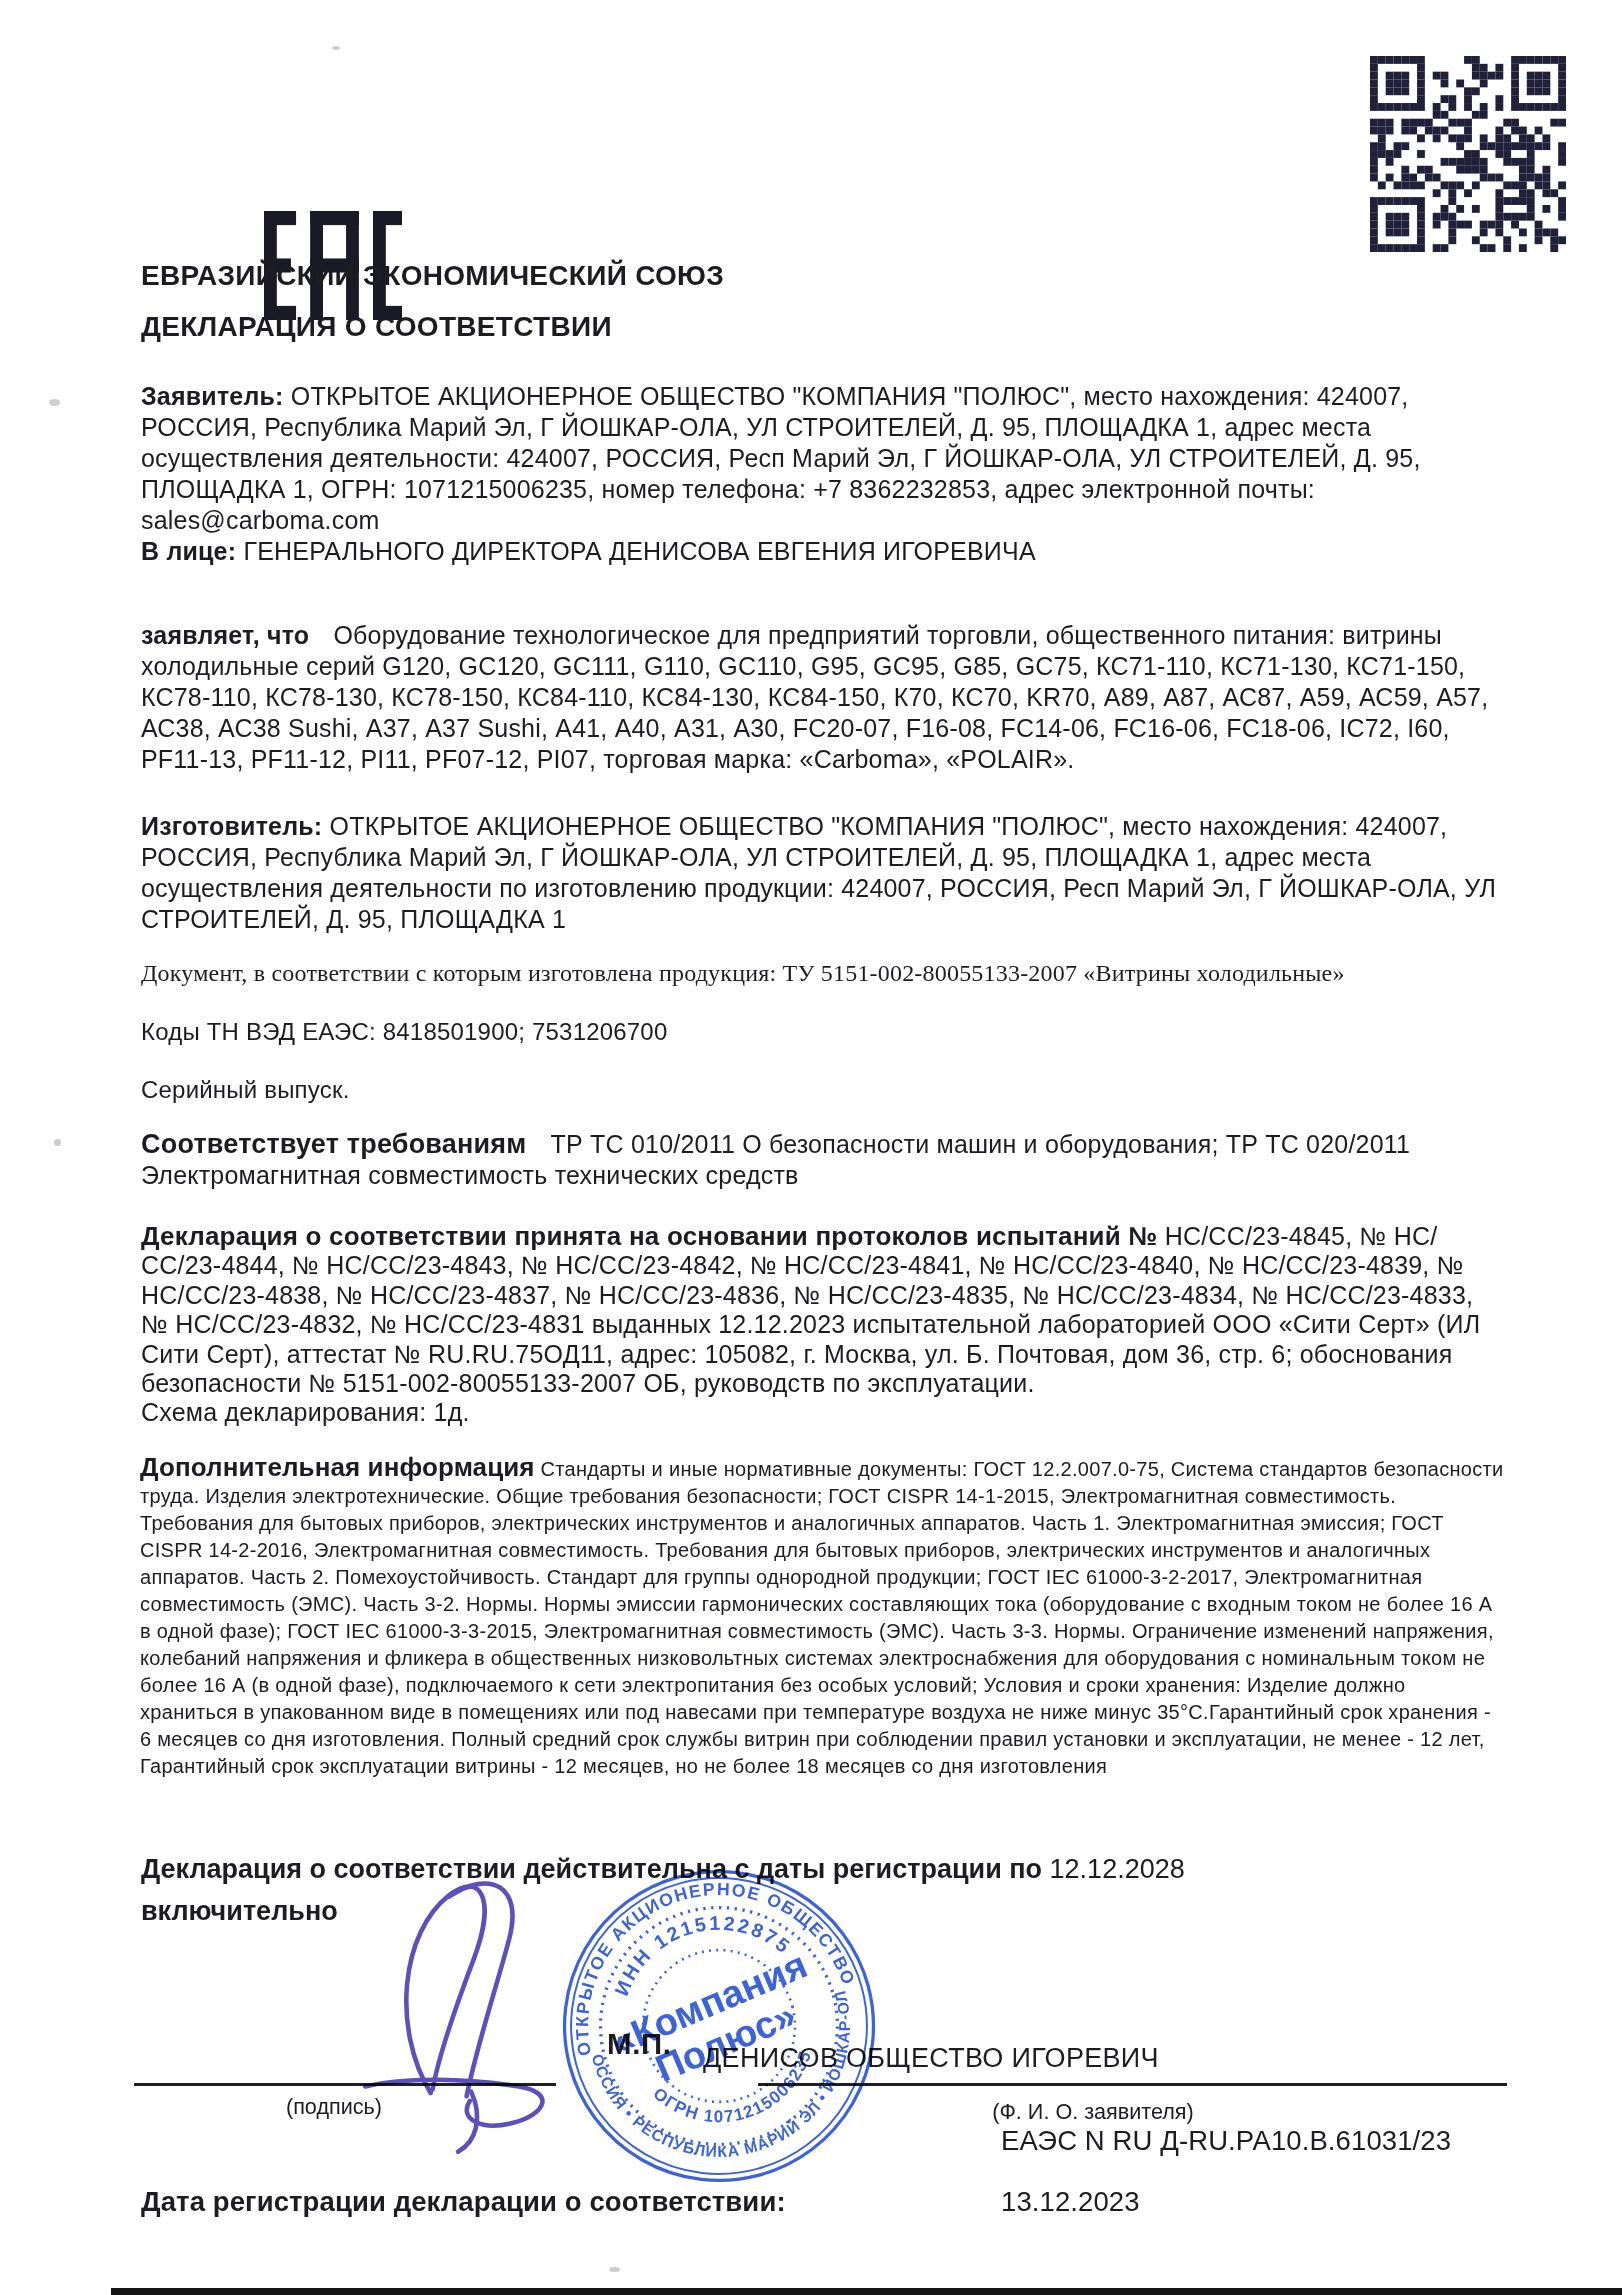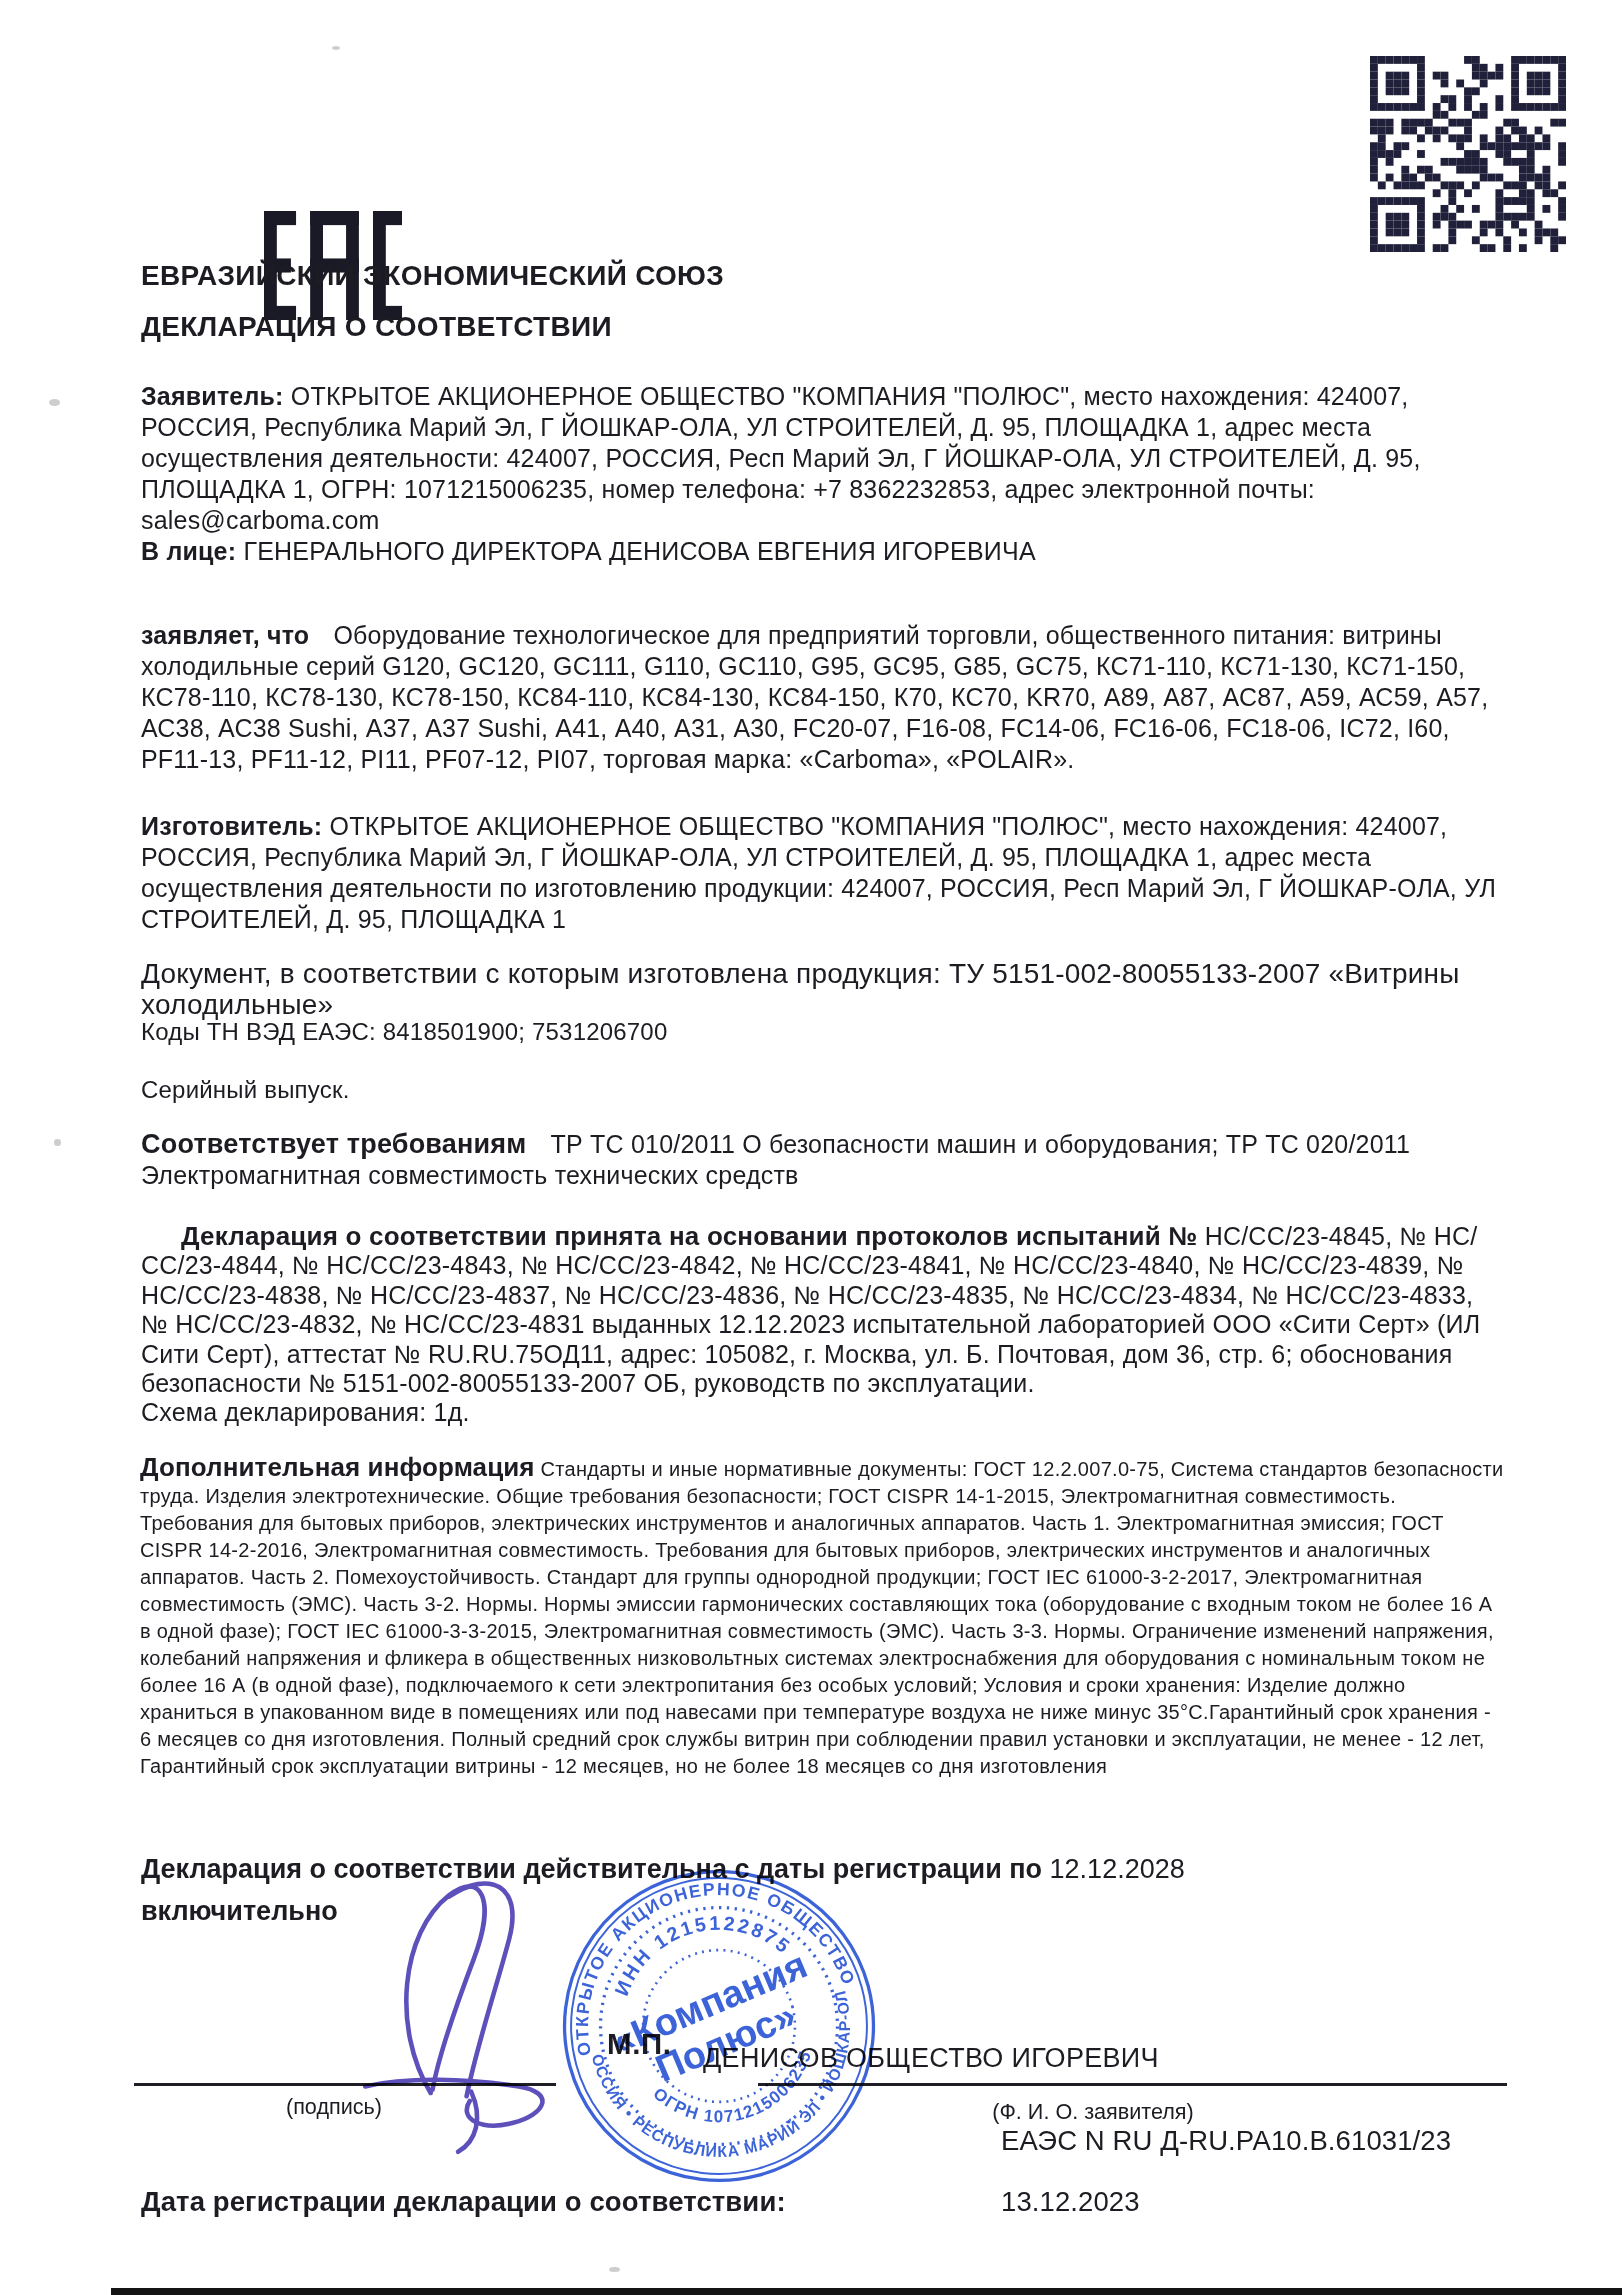--- a/index.html
+++ b/index.html
@@ -377,33 +377,33 @@
   <div class="abs para" style="top:620px;">
     <b class="lbl-gap">заявляет, что</b>
     <span>Оборудование технологическое для предприятий торговли, общественного питания: витрины холодильные серий G120, GC120, GC111, G110, GC110, G95, GC95, G85, GC75, КС71-110, КС71-130, КС71-150, КС78-110, КС78-130, КС78-150, КС84-110, КС84-130, КС84-150, К70, КС70, KR70, А89, А87, АС87, А59, АС59, А57, АС38, АС38 Sushi, А37, А37 Sushi, А41, А40, А31, А30, FC20-07, F16-08, FC14-06, FC16-06, FC18-06, IC72, I60, PF11-13, PF11-12, PI11, PF07-12, PI07, торговая марка: «Carboma», «POLAIR».</span>
   </div>
 
   <div class="abs para" style="top:811px;">
     <b>Изготовитель:</b>
     <span>ОТКРЫТОЕ АКЦИОНЕРНОЕ ОБЩЕСТВО "КОМПАНИЯ "ПОЛЮС", место нахождения: 424007, РОССИЯ, Республика Марий Эл, Г ЙОШКАР-ОЛА, УЛ СТРОИТЕЛЕЙ, Д. 95, ПЛОЩАДКА 1, адрес места осуществления деятельности по изготовлению продукции: 424007, РОССИЯ, Респ Марий Эл, Г ЙОШКАР-ОЛА, УЛ СТРОИТЕЛЕЙ, Д. 95, ПЛОЩАДКА 1</span>
   </div>
 
-  <div class="abs para" style="top:958px;font-size:28px;">Документ, в соответствии с которым изготовлена продукция: ТУ 5151-002-80055133-2007 «Витрины холодильные»</div>
+  <div class="abs para" style="top:958px;font-size:24px;font-family:Liberation Serif, serif;">Документ, в соответствии с которым изготовлена продукция: ТУ 5151-002-80055133-2007 «Витрины холодильные»</div>
 
   <div class="abs para" style="top:1016px;font-size:24px;">Коды ТН ВЭД ЕАЭС: 8418501900; 7531206700</div>
 
   <div class="abs para" style="top:1074px;font-size:24px;">Серийный выпуск.</div>
 
   <div class="abs para" style="top:1129px;">
     <b class="lbl-gap" style="font-size:27px;">Соответствует требованиям</b>
     <span>ТР ТС 010/2011 О безопасности машин и оборудования; ТР ТС 020/2011 Электромагнитная совместимость технических средств</span>
   </div>
 
   <div class="abs para basis" style="top:1222px;">
-    <b style="font-size:26px;margin-left:40px;">Декларация о соответствии принята на основании протоколов испытаний №</b>
+    <b style="font-size:26px;">Декларация о соответствии принята на основании протоколов испытаний №</b>
     <span>НС/СС/23-4845, № НС/СС/23-4844, № НС/СС/23-4843, № НС/СС/23-4842, № НС/СС/23-4841, № НС/СС/23-4840, № НС/СС/23-4839, № НС/СС/23-4838, № НС/СС/23-4837, № НС/СС/23-4836, № НС/СС/23-4835, № НС/СС/23-4834, № НС/СС/23-4833, № НС/СС/23-4832, № НС/СС/23-4831 выданных 12.12.2023 испытательной лабораторией ООО «Сити Серт» (ИЛ Сити Серт), аттестат № RU.RU.75ОД11, адрес: 105082, г. Москва, ул. Б. Почтовая, дом 36, стр. 6; обоснования безопасности № 5151-002-80055133-2007 ОБ, руководств по эксплуатации.</span>
     <div>Схема декларирования: 1д.</div>
   </div>
 
   <div class="abs small-para" style="top:1454px;">
     <b>Дополнительная информация</b>
     <span>Стандарты и иные нормативные документы: ГОСТ 12.2.007.0-75, Система стандартов безопасности труда. Изделия электротехнические. Общие требования безопасности; ГОСТ CISPR 14-1-2015, Электромагнитная совместимость. Требования для бытовых приборов, электрических инструментов и аналогичных аппаратов. Часть 1. Электромагнитная эмиссия; ГОСТ CISPR 14-2-2016, Электромагнитная совместимость. Требования для бытовых приборов, электрических инструментов и аналогичных аппаратов. Часть 2. Помехоустойчивость. Стандарт для группы однородной продукции; ГОСТ IEC 61000-3-2-2017, Электромагнитная совместимость (ЭМС). Часть 3-2. Нормы. Нормы эмиссии гармонических составляющих тока (оборудование с входным током не более 16 А в одной фазе); ГОСТ IEC 61000-3-3-2015, Электромагнитная совместимость (ЭМС). Часть 3-3. Нормы. Ограничение изменений напряжения, колебаний напряжения и фликера в общественных низковольтных системах электроснабжения для оборудования с номинальным током не более 16 А (в одной фазе), подключаемого к сети электропитания без особых условий; Условия и сроки хранения: Изделие должно храниться в упакованном виде в помещениях или под навесами при температуре воздуха не ниже минус 35°С.Гарантийный срок хранения - 6 месяцев со дня изготовления. Полный средний срок службы витрин при соблюдении правил установки и эксплуатации, не менее - 12 лет, Гарантийный срок эксплуатации витрины - 12 месяцев, но не более 18 месяцев со дня изготовления</span>
   </div>
 
   <div class="abs validity" style="top:1852px;">

